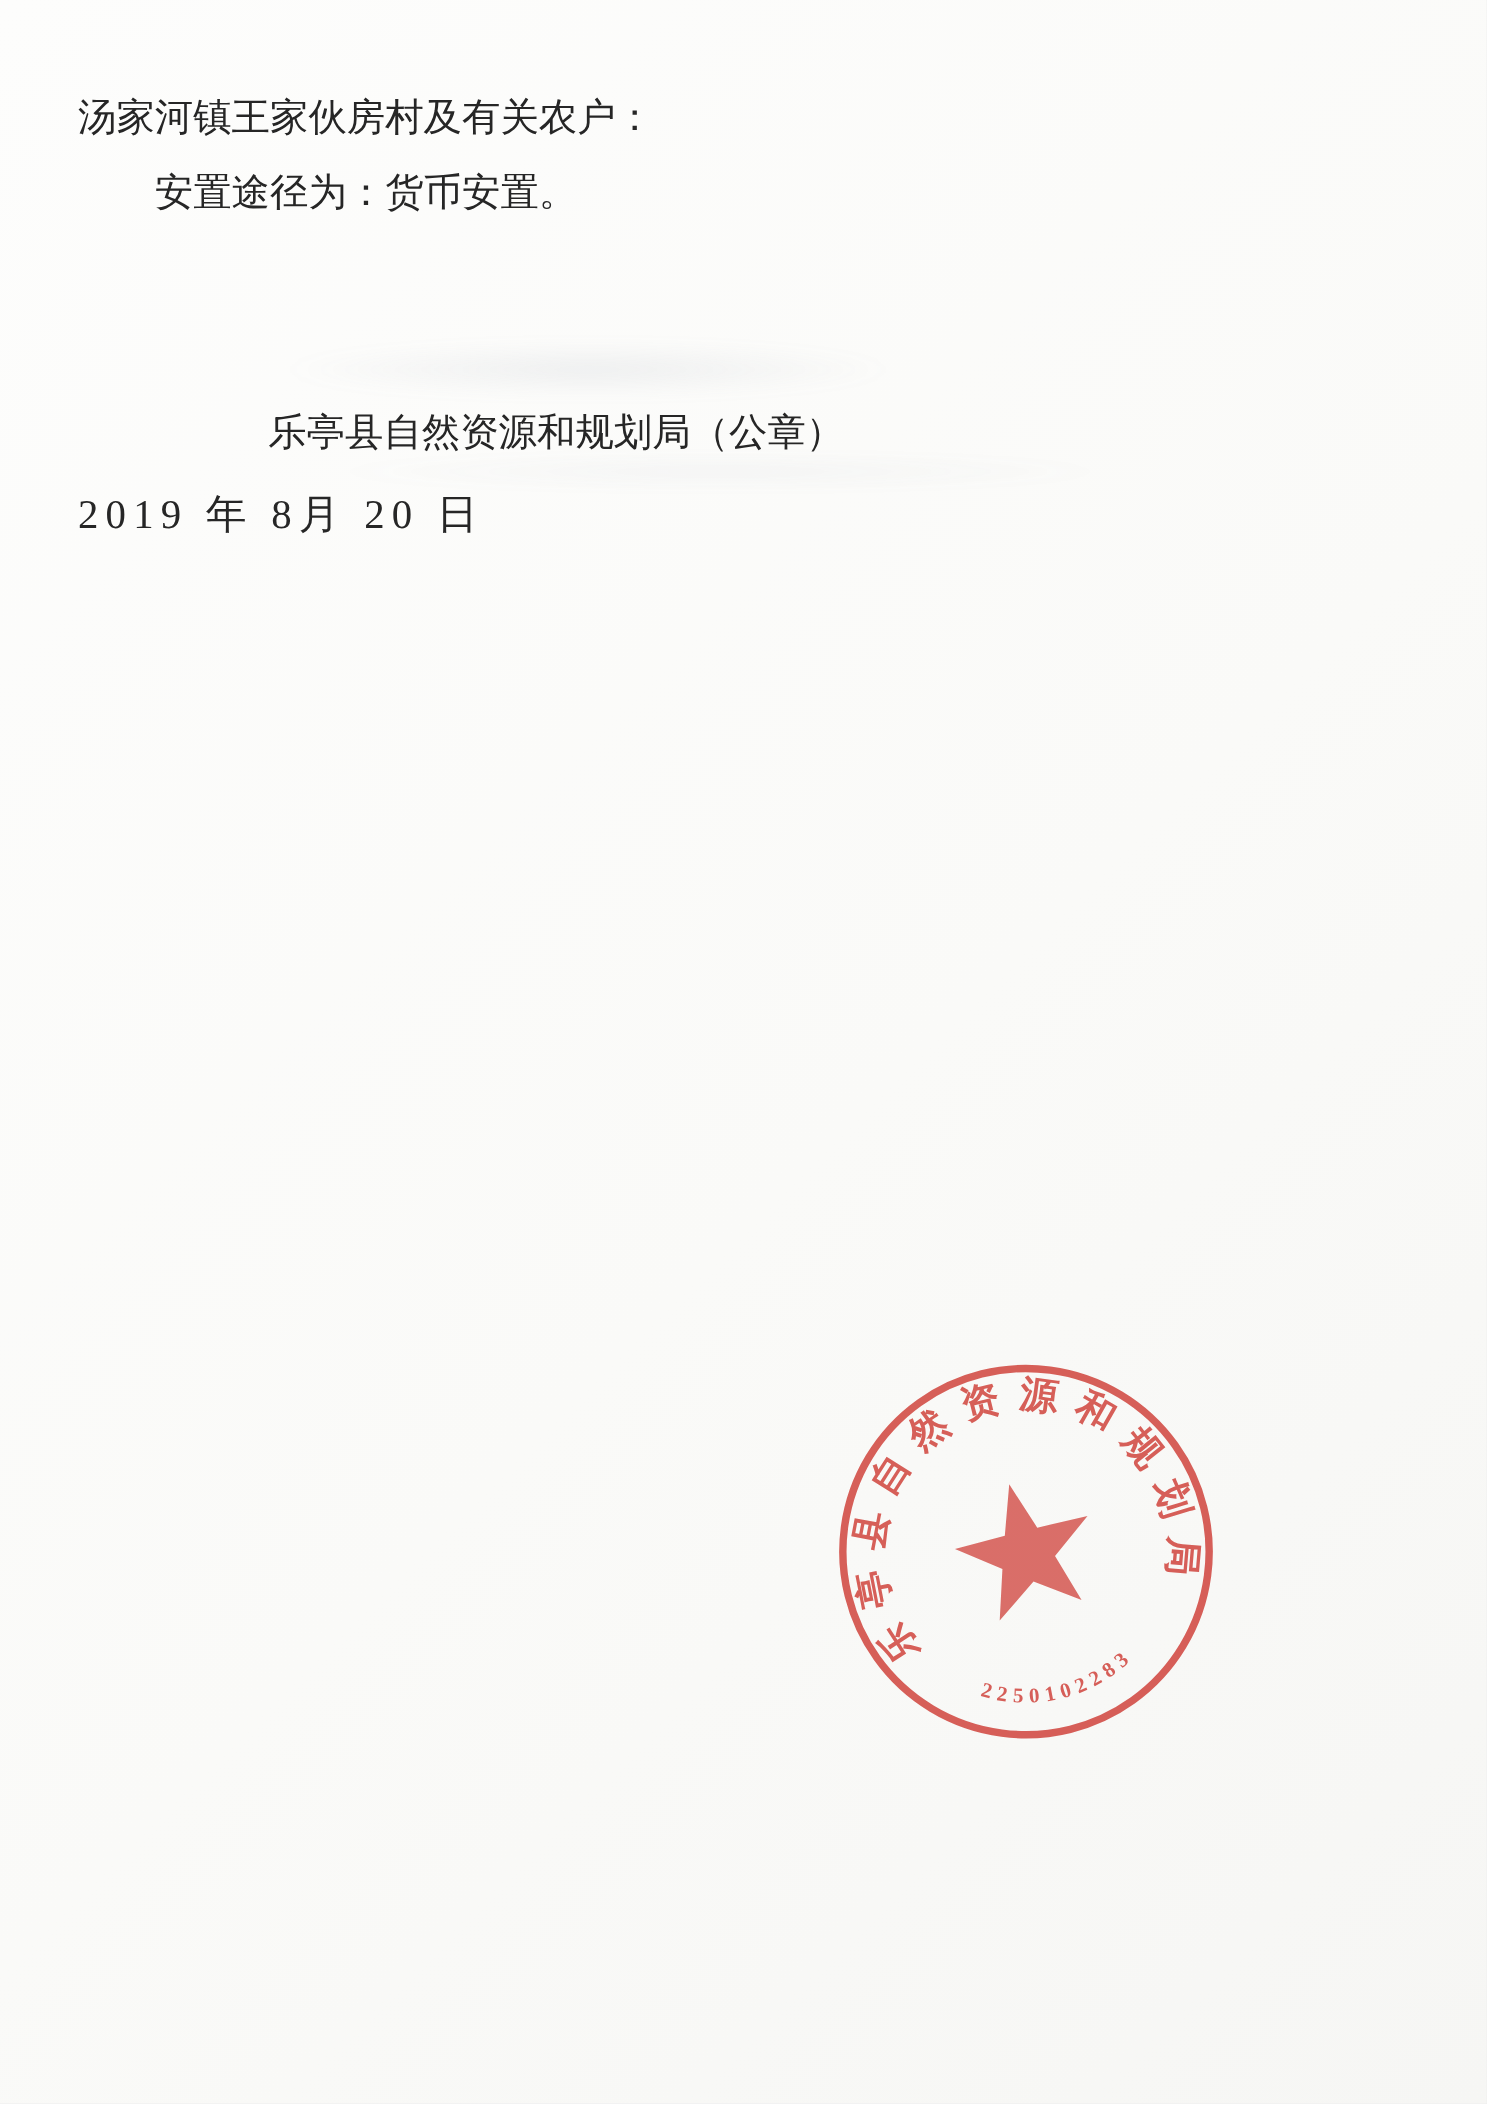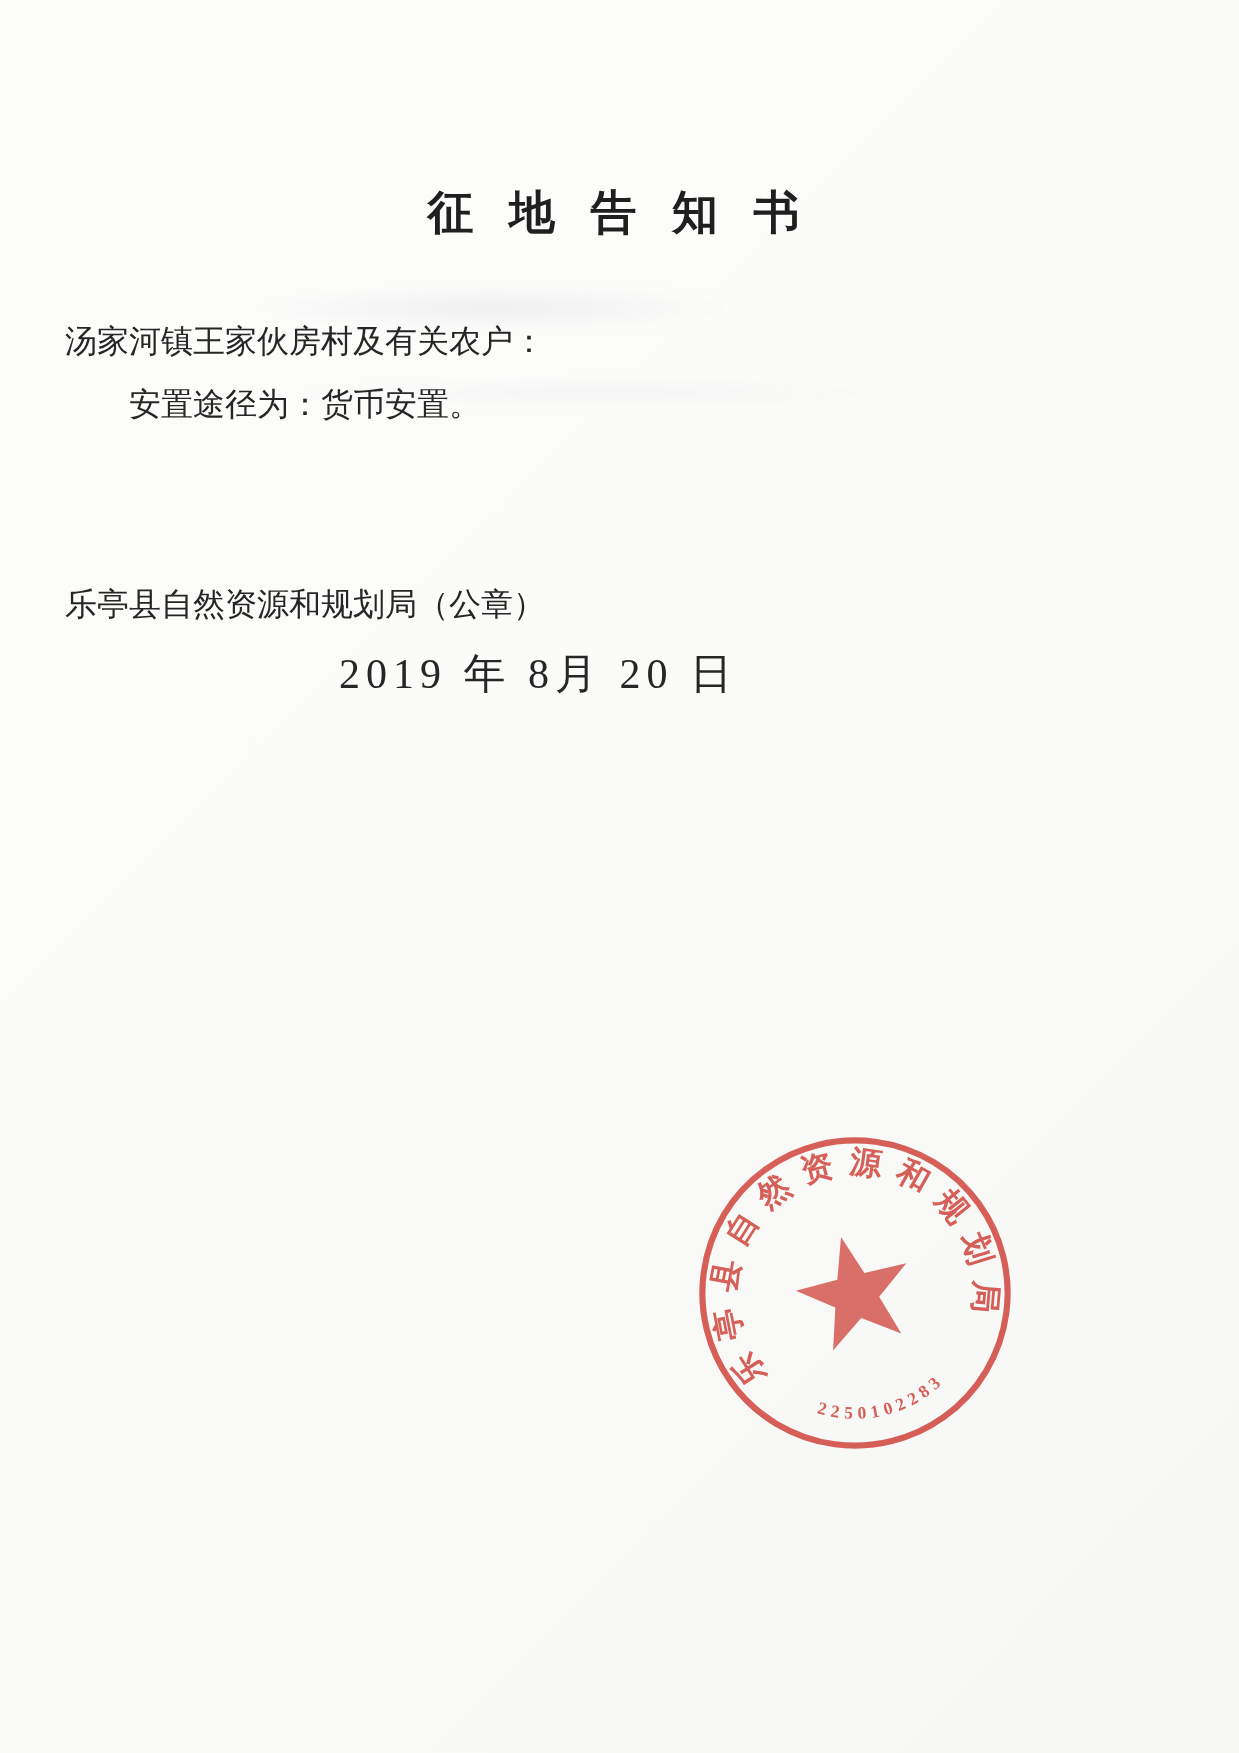--- a/index.html
+++ b/index.html
@@ -46,28 +46,28 @@
   }
   .para.first { margin-top: 10px; }
 
   .signature-block {
     margin-top: 148px;
     font-size: 32px;
     line-height: 40px;
   }
   .signature {
     margin: 0;
-    text-align: left;
+    text-align: center;
     padding-right: 222px;
   }
   .date {
     margin: 30px 0 0 0;
-    text-align: right;
+    text-align: left;
     padding-right: 346px;
-    font-size: 42px;
+    font-size: 34px;
     letter-spacing: 6px;
   }
 
   .seal {
     position: absolute;
     left: 690px; top: 1128px;
     width: 330px; height: 330px;
     transform: rotate(-14deg);
     mix-blend-mode: multiply;
     opacity: 0.85;
@@ -81,21 +81,20 @@
   .seal .arc-code { font-size: 17px; letter-spacing: 5px; font-weight: 600; }
 </style>
 </head>
 <body>
 
 <div class="page">
 
   <div class="smudge s1"></div>
   <div class="smudge s2"></div>
 
-  <h1 class="title">征 地 告 知 书</h1>
 
   <div class="content">
     <p class="salutation">汤家河镇王家伙房村及有关农户：</p>
     <p class="para">安置途径为：货币安置。</p>
 
     <div class="signature-block">
       <p class="signature">乐亭县自然资源和规划局（公章）</p>
       <p class="date">2019 年 8月 20 日</p>
     </div>
   </div>

